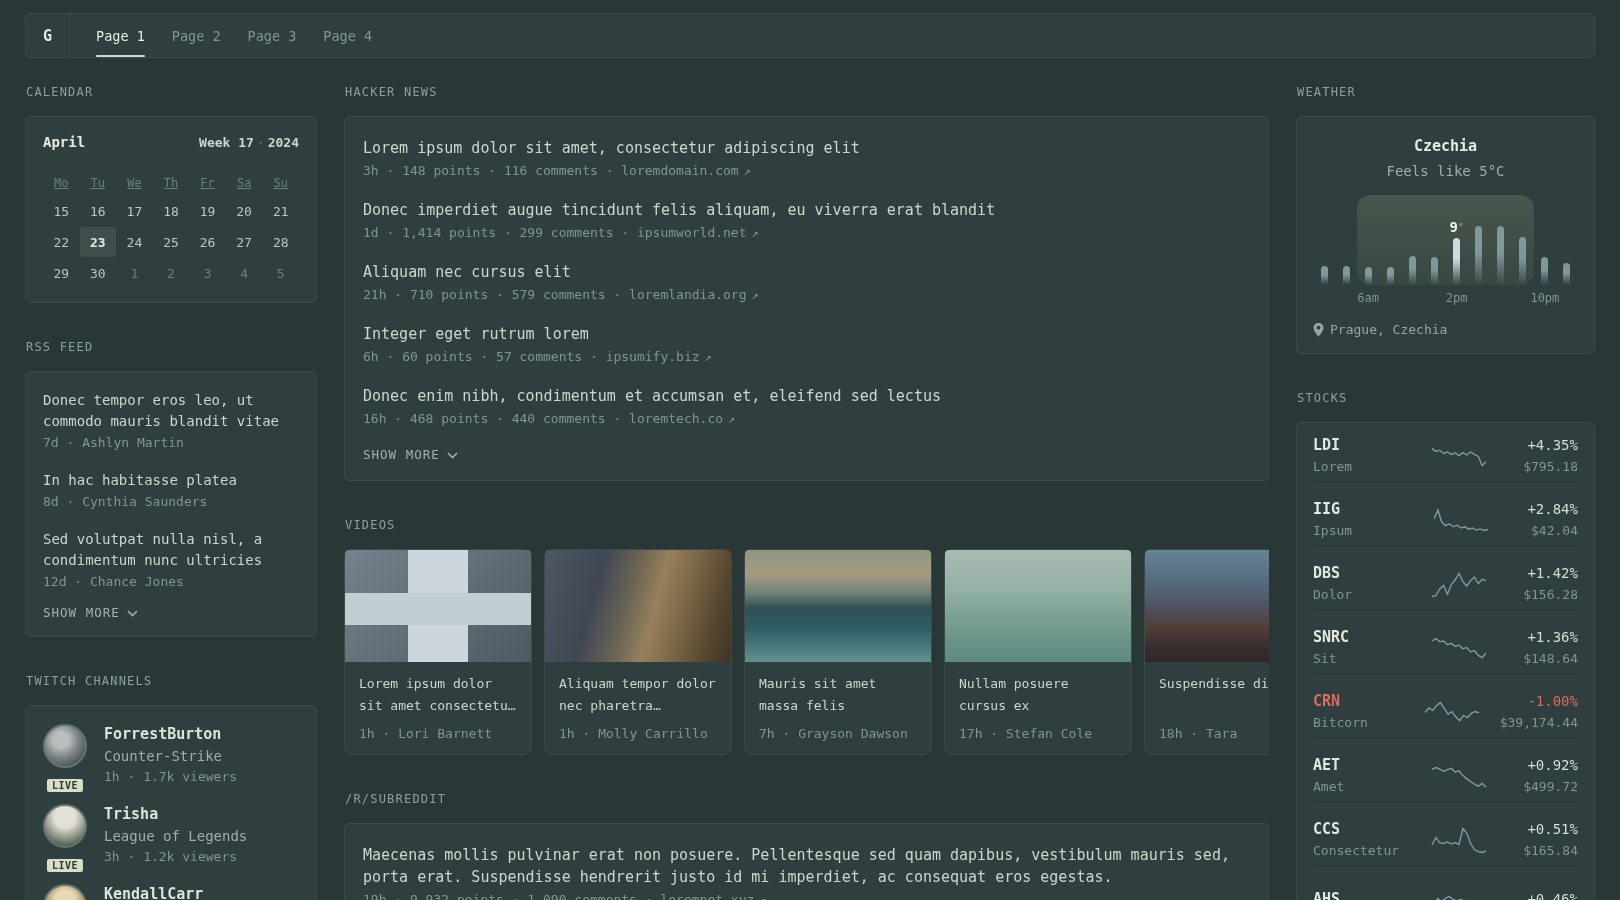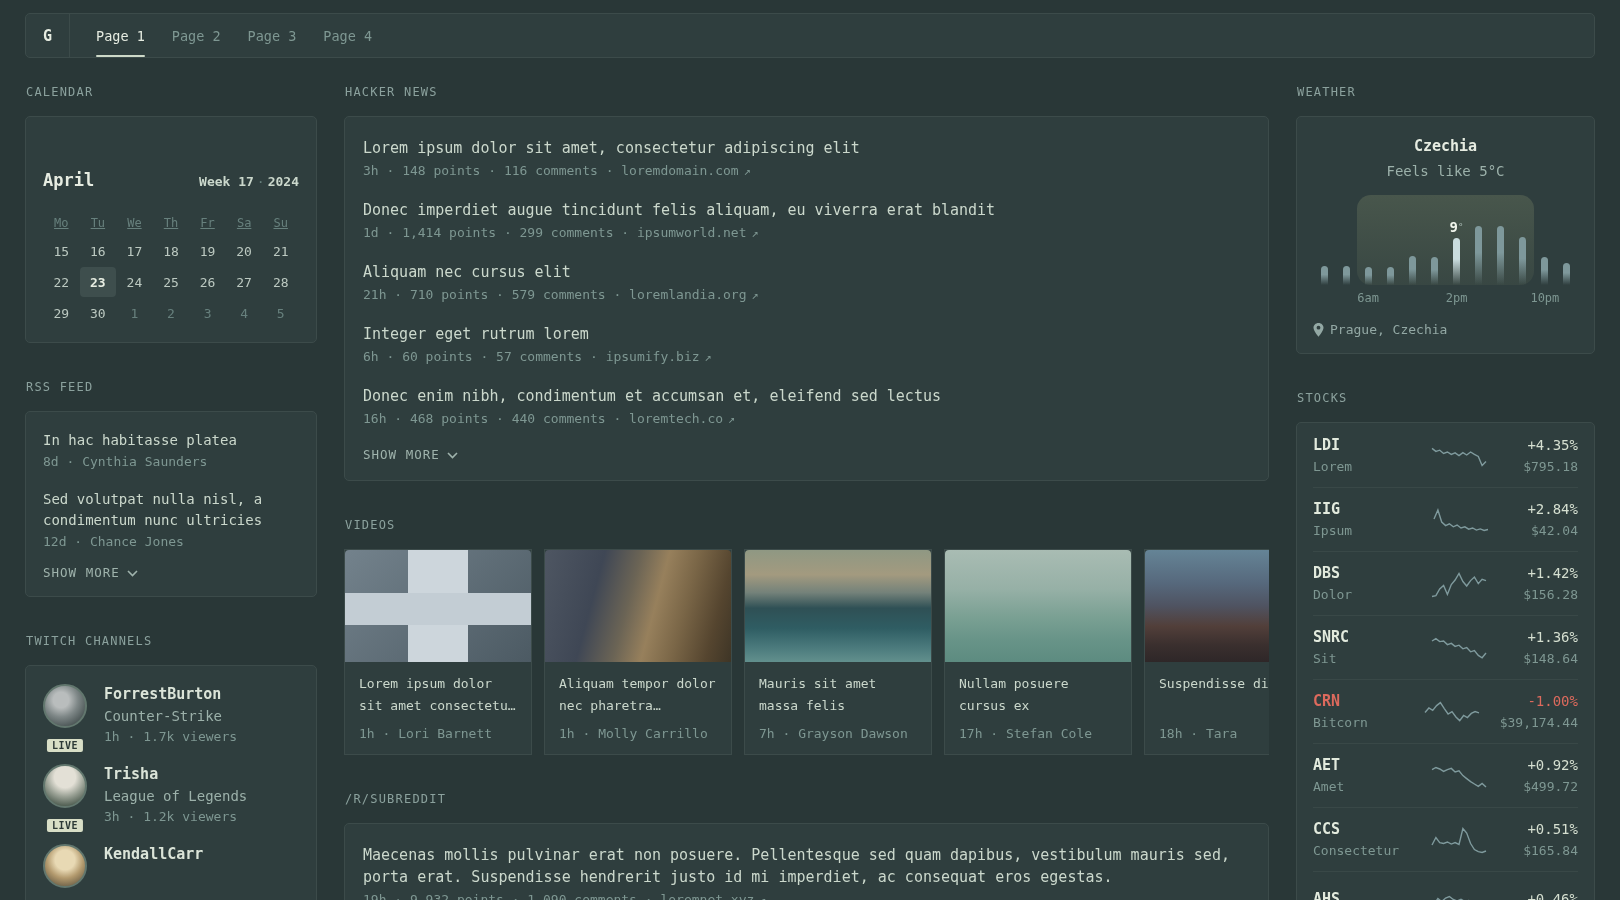--- a/index.html
+++ b/index.html
@@ -37,21 +37,21 @@
   .col-left{width:292px;flex:none;}
   .col-mid{flex:1;min-width:0;}
   .col-right{width:299px;flex:none;}
   .section{margin-bottom:37px;}
   .section-header{font-size:12px;letter-spacing:1.2px;color:var(--header);margin-bottom:17px;padding-left:1px;}
   .card{background:var(--card);border:1px solid var(--border);border-radius:5px;}
 
   
   .cal{padding:17px 17px 14px;}
   .cal-top{display:flex;justify-content:space-between;align-items:baseline;margin-bottom:20px;}
-  .cal-month{font-size:17px;font-weight:bold;color:var(--txt-bright);margin-top:36px;}
+  .cal-month{font-size:14px;font-weight:bold;color:var(--txt-bright);}
   .cal-week{font-size:13px;font-weight:bold;color:var(--txt);}
   .cal-week .dot{color:var(--muted2);font-weight:normal;padding:0 3px;}
   .cal-grid{display:grid;grid-template-columns:repeat(7,1fr);row-gap:1px;}
   .wd{height:26px;display:flex;align-items:center;justify-content:center;font-size:12px;color:var(--muted2);text-decoration:underline;}
   .day{height:30px;display:flex;align-items:center;justify-content:center;font-size:13px;color:#bcc9c1;border-radius:4px;}
   .day.out{color:var(--muted2);}
   .day.sel{background:#3e4e4d;color:var(--txt-bright);font-weight:bold;}
 
   
   .feed{padding:18px 17px 16px;}
@@ -78,21 +78,21 @@
   
   .hn{padding:20px 18px 18px;}
   .hn-item{margin-bottom:21px;}
   .hn-title{font-size:15px;line-height:22px;color:var(--txt);cursor:pointer;}
   .hn-meta{font-size:13px;color:var(--muted);margin-top:4px;}
   .hn-meta .link{cursor:pointer;}
   .hn-meta .arrow{font-size:12px;}
 
   
   .vid-row{display:flex;gap:12px;overflow:hidden;}
-  .vid-card{width:188px;flex:none;background:var(--card);border:1px solid var(--border);border-radius:0;cursor:pointer;}
+  .vid-card{width:188px;flex:none;background:var(--card);border:1px solid var(--border);border-radius:8px;cursor:pointer;}
   .vid-thumb{height:112px;border-radius:4px 4px 0 0;}
   .thumb-towers{background:
       linear-gradient(0deg,transparent 33%,#c3cdd4 33% 62%,transparent 62%),
       linear-gradient(90deg,transparent 34%,#cdd6dc 34% 66%,transparent 66%),
       linear-gradient(135deg,#73828c,#4c5a63);}
   .thumb-camera{background:linear-gradient(105deg,#4e5662 0%,#3f4755 28%,#6b6455 45%,#97805c 58%,#7a6647 72%,#55452f 88%,#3e3526 100%);}
   .thumb-sea{background:linear-gradient(180deg,#8f9883 0%,#a39a7f 22%,#74827a 38%,#2f5055 52%,#2f5d63 70%,#49787b 86%,#62908d 100%);}
   .thumb-canoe{background:linear-gradient(180deg,#a9bcb3 0%,#96b0a6 35%,#7aa093 60%,#689488 80%,#5d8b80 100%);}
   .thumb-field{background:linear-gradient(180deg,#658496 0%,#56687c 30%,#4f5361 50%,#523f3a 68%,#3a2f2e 85%,#2e2728 100%);}
   .vid-body{padding:11px 14px 13px;}
@@ -190,20 +190,24 @@
               <div class="day out">5</div>
             </div>
         </div>
       </div>
 
       <div class="section">
         <div class="section-header">RSS FEED</div>
         <div class="card feed">
           <div id="rss-list">
               <div class="feed-item">
+                <div class="feed-title">Donec tempor eros leo, ut commodo mauris blandit vitae</div>
+                <div class="feed-meta">7d · Ashlyn Martin</div>
+              </div>
+              <div class="feed-item">
                 <div class="feed-title">In hac habitasse platea</div>
                 <div class="feed-meta">8d · Cynthia Saunders</div>
               </div>
               <div class="feed-item">
                 <div class="feed-title">Sed volutpat nulla nisl, a condimentum nunc ultricies</div>
                 <div class="feed-meta">12d · Chance Jones</div>
               </div>
             </div>
           <div class="show-more">
             <span>SHOW MORE</span>

